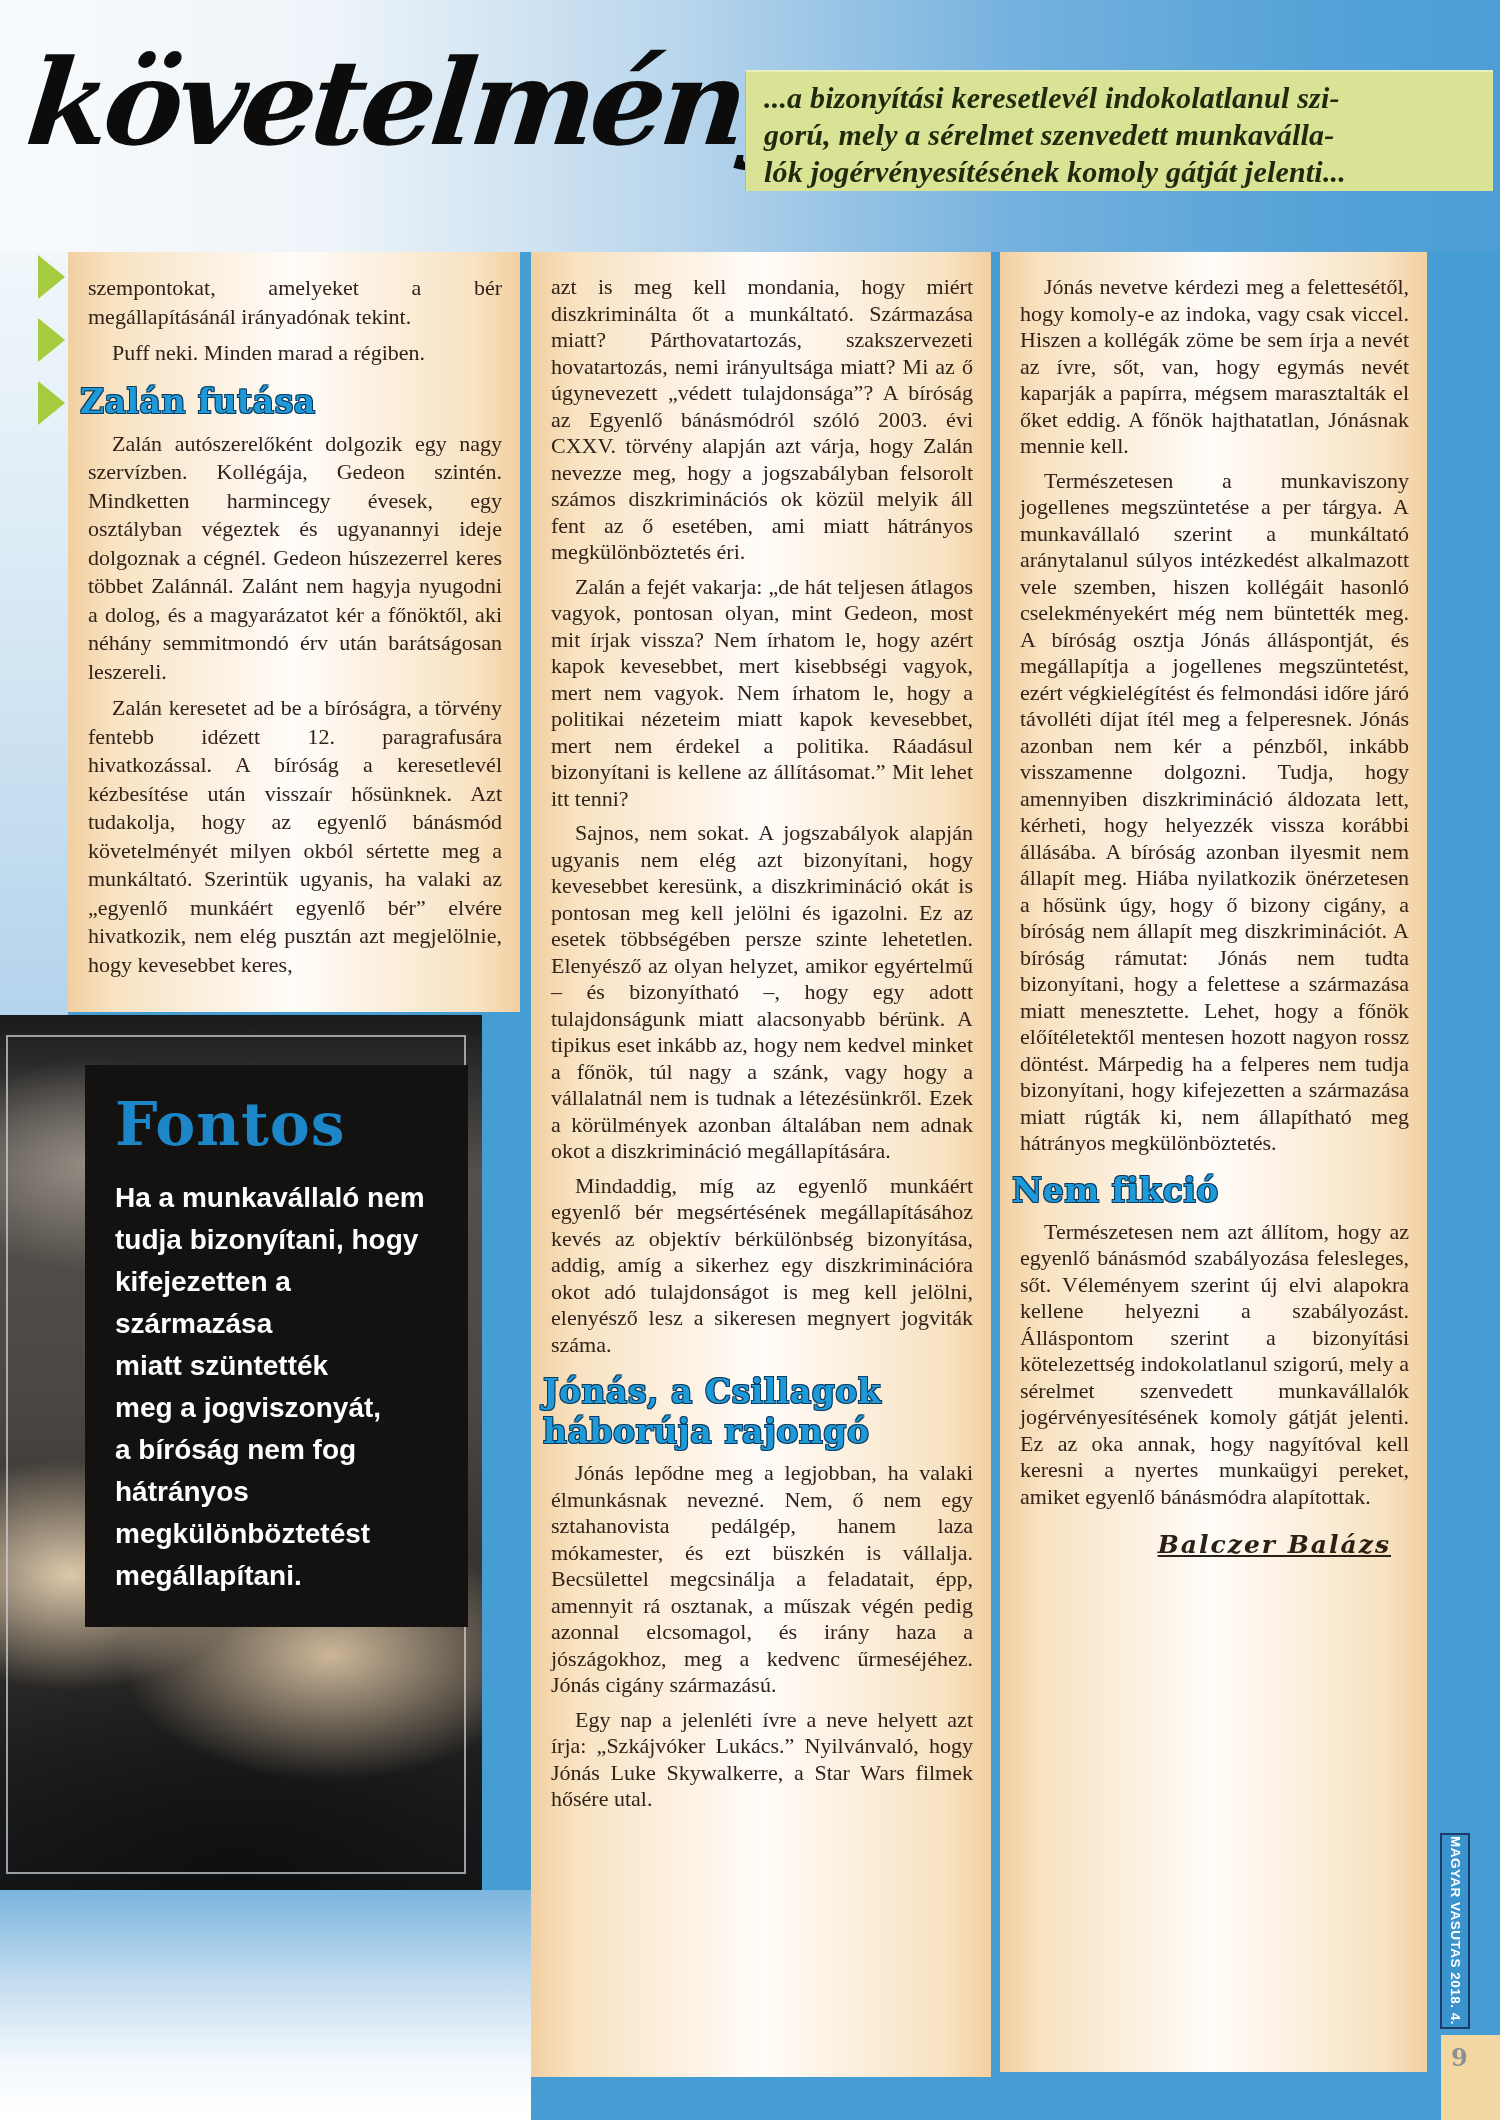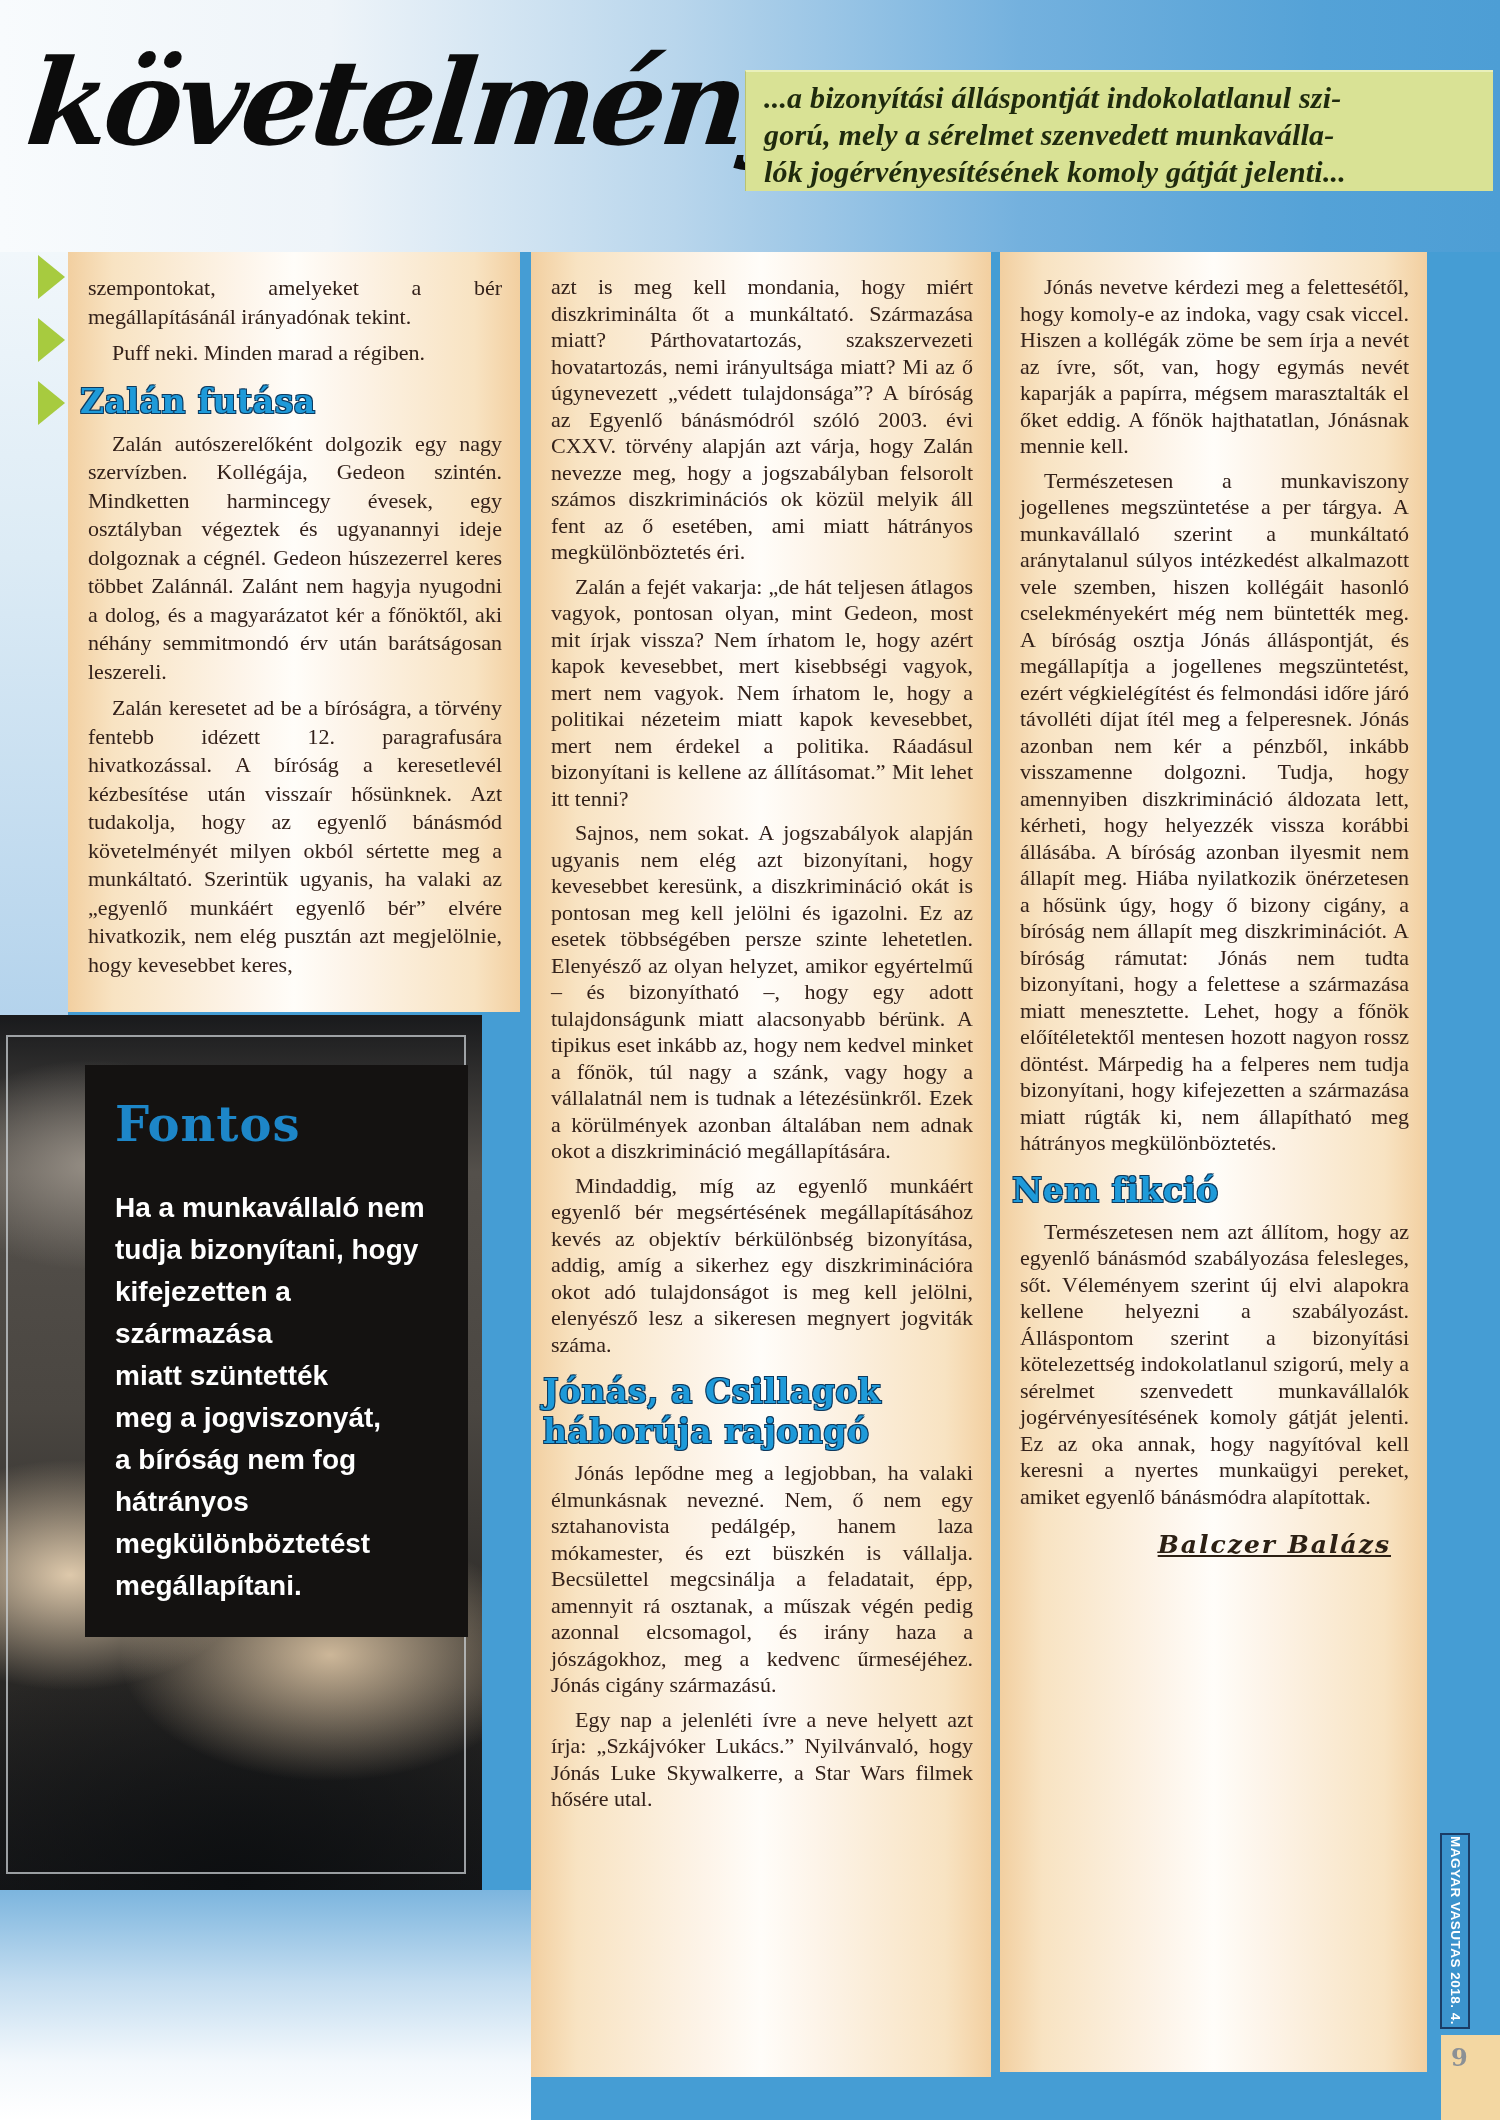--- a/index.html
+++ b/index.html
@@ -55,22 +55,22 @@
       radial-gradient(ellipse 300px 180px at 330px 640px, rgba(222,198,165,0.9),  rgba(222,198,165,0) 70%),
       radial-gradient(ellipse 200px 120px at 250px 430px, rgba(120,110,100,0.6),  rgba(120,110,100,0) 70%),
       radial-gradient(ellipse 500px 300px at 240px 870px, rgba(12,14,16,0.95),    rgba(12,14,16,0) 80%),
       linear-gradient(180deg,#191a1c 0%,#54504b 18%,#4a4641 45%,#2e2c29 70%,#17181a 100%); }
   .photo-frame { position:absolute; left:6px; top:20px; right:16px; bottom:16px;
     border:2px solid rgba(200,206,210,0.75); }
 
   
   .fontos { position:absolute; left:85px; top:1065px; width:383px; box-sizing:border-box;
     background:#141211; padding:26px 22px 30px 30px; }
-  .fontos-title { font-family:"DejaVu Serif",serif; font-weight:bold; font-size:48px;
-    line-height:66px; color:#1d86c8; margin-bottom:30px; letter-spacing:1px; }
+  .fontos-title { font-family:"DejaVu Serif",serif; font-weight:bold; font-size:60px;
+    line-height:66px; color:#1d86c8; margin-bottom:20px; letter-spacing:1px; }
   .fontos-line { font-family:Liberation Sans, sans-serif; font-weight:bold; font-size:28px;
     line-height:42px; color:#ffffff; }
 
   
   .spine { position:absolute; left:1440px; top:1833px; width:30px; height:196px;
     box-sizing:border-box; background:#3b93cd; border:2px solid #1a3c66;
     display:flex; align-items:center; justify-content:center;
     writing-mode:vertical-rl; text-orientation:mixed; white-space:nowrap; overflow:hidden;
     color:#ffffff; font-family:"Liberation Sans",sans-serif; font-weight:bold;
     font-size:13.5px; letter-spacing:0.5px; }
@@ -84,21 +84,21 @@
 
 <div class="page">
 
   <div class="bg-top"></div>
   <div class="bg-left"></div>
   <div class="bg-bottom-left"></div>
 
   <h1 class="page-title">követelménye</h1>
 
   <div class="quote-box">
-    <div class="quote-line">...a bizonyítási álláspontját indokolatlanul szi-</div>
+    <div class="quote-line">...a bizonyítási keresetlevél indokolatlanul szi-</div>
     <div class="quote-line">gorú, mely a sérelmet szenvedett munkaválla-</div>
     <div class="quote-line">lók jogérvényesítésének komoly gátját jelenti...</div>
   </div>
 
   <div class="bullet b1"></div>
   <div class="bullet b2"></div>
   <div class="bullet b3"></div>
 
   <section class="col col1">
     <p>szempontokat, amelyeket a bér megállapításánál irányadónak tekint.</p>

